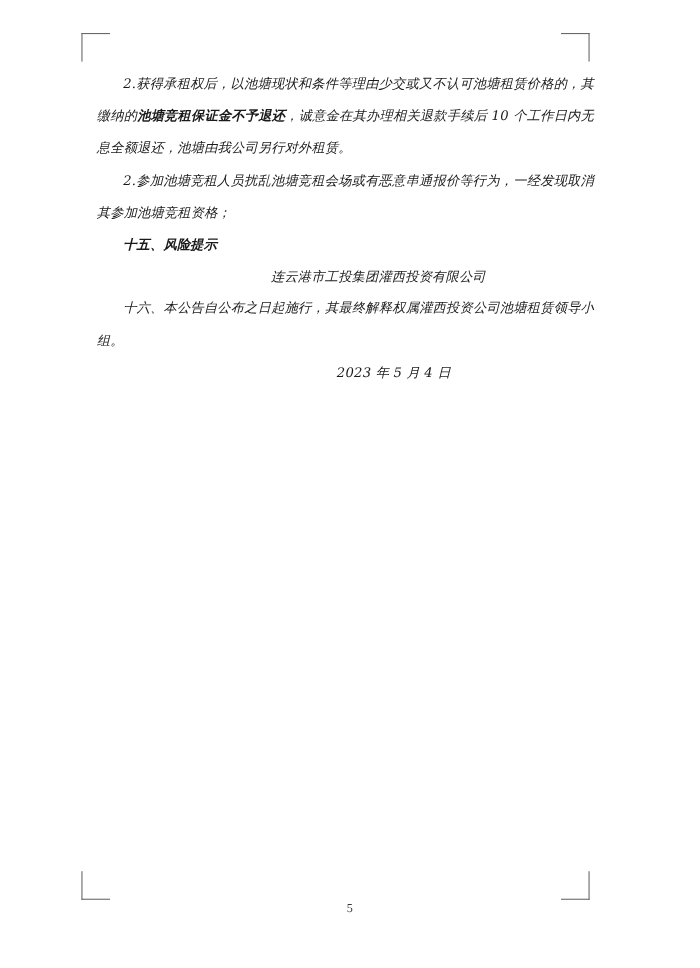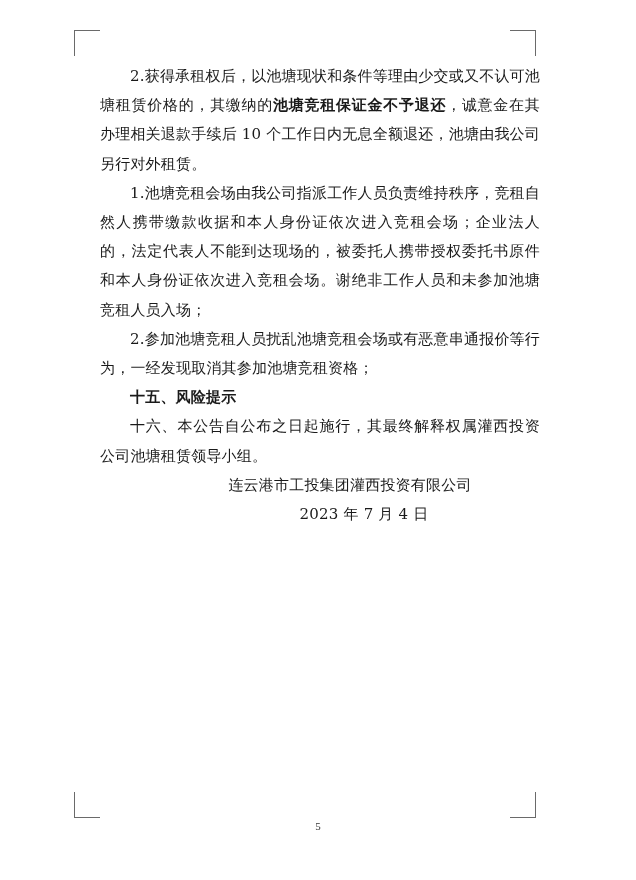--- a/index.html
+++ b/index.html
@@ -52,26 +52,27 @@
   .crop-br .v { right: 0; bottom: 0; }
 
   .content {
     position: absolute;
     left: 88px;
     top: 62px;
     width: 452px;
   }
 
   p.para {
-    margin: 0 0 0 12px;
-    font-size: 15px;
+    margin: 0 0 0 0;
+    font-size: 12px;
     line-height: 29.2px;
     text-align: justify;
     text-justify: inter-ideograph;
     letter-spacing: 0.2px;
+    font-style: italic;
   }
   p.indent {
     text-indent: 2em;
   }
   p.heading {
     text-indent: 2em;
     font-weight: bold;
   }
   p.sign {
     text-align: center;
@@ -115,22 +116,21 @@
       <span class="h"></span>
       <span class="v"></span>
     </div>
   <div class="crop crop-br">
       <span class="h"></span>
       <span class="v"></span>
     </div>
 
   <div class="content" id="body-content">
       <p class="para indent"><span>2.获得承租权后，以池塘现状和条件等理由少交或又不认可池塘租赁价格的，其缴纳的</span><span class="b">池塘竞租保证金不予退还</span><span>，诚意金在其办理相关退款手续后 10 个工作日内无息全额退还，池塘由我公司另行对外租赁。</span></p>
-      <p class="para indent"><span>1.池塘竞租会场由我公司指派工作人员负责维持秩序，竞租自然人携带缴款收据和本人身份证依次进入竞租会场；企业法人的，法定代表人不能到达现场的，被委托人携带授权委托书原件和本人身份证依次进入竞租会场。谢绝非工作人员和未参加池塘竞租人员入场；</span></p>
       <p class="para indent"><span>2.参加池塘竞租人员扰乱池塘竞租会场或有恶意串通报价等行为，一经发现取消其参加池塘竞租资格；</span></p>
       <p class="para heading"><span class="b">十五、风险提示</span></p>
+      <p class="para sign"><span>连云港市工投集团灌西投资有限公司</span></p>
       <p class="para indent"><span>十六、本公告自公布之日起施行，其最终解释权属灌西投资公司池塘租赁领导小组。</span></p>
-      <p class="para sign"><span>连云港市工投集团灌西投资有限公司</span></p>
-      <p class="para date"><span>2023 年 7 月 4 日</span></p>
+      <p class="para date"><span>2023 年 5 月 4 日</span></p>
     </div>
 
   <div class="footer-num">5</div>
 </div>
 
 </body></html>

